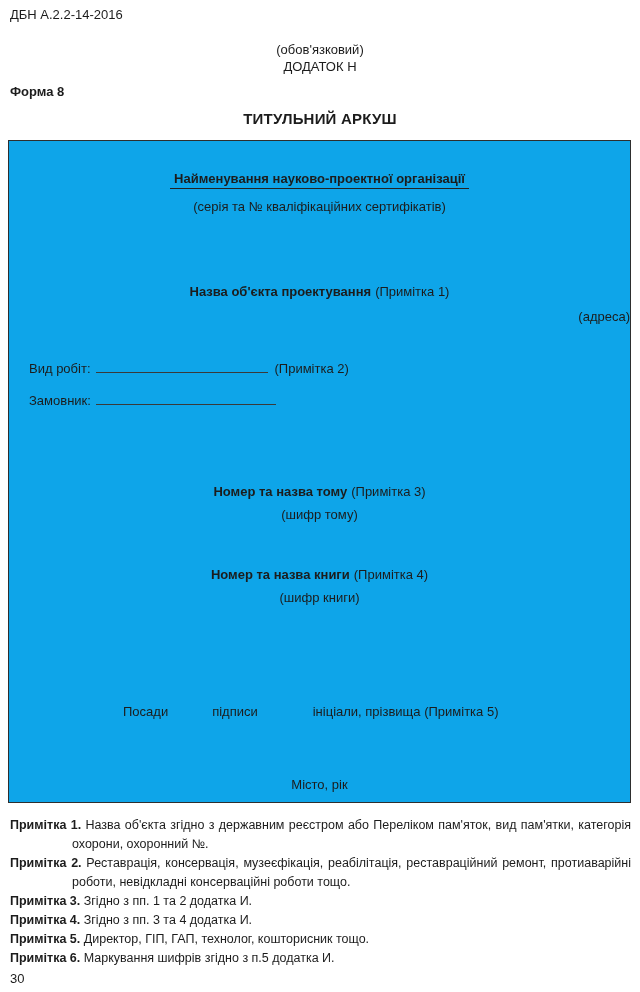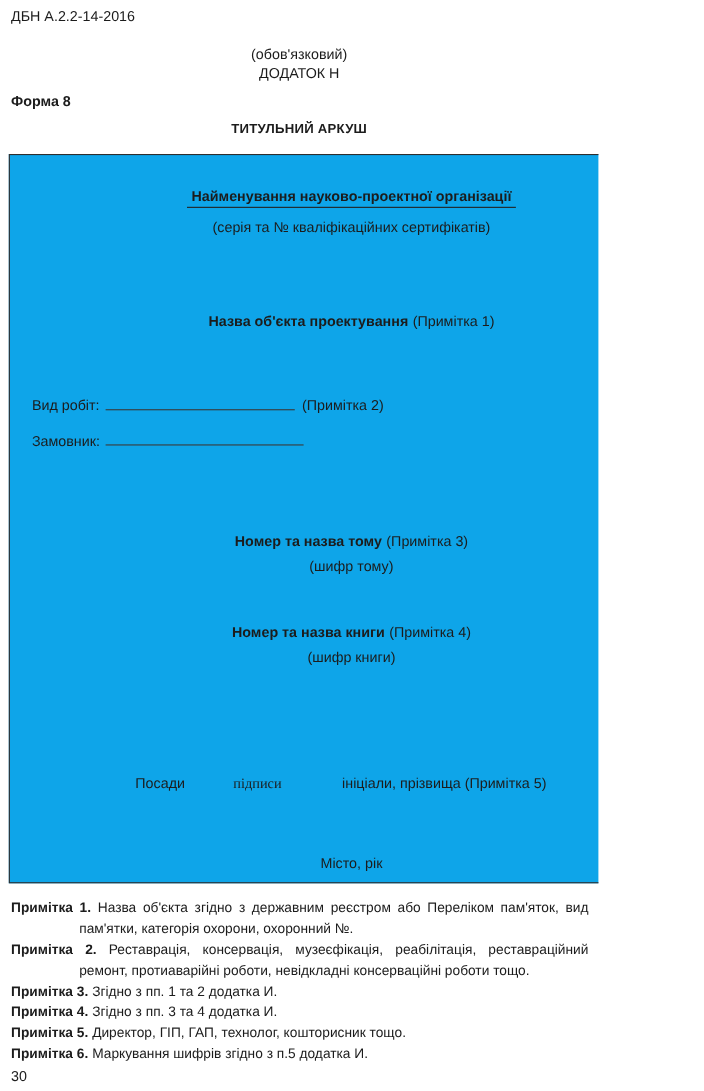--- a/index.html
+++ b/index.html
@@ -1,32 +1,32 @@
 <!DOCTYPE html>
 <html><head>
 <meta charset="utf-8">
 <style>
   * { margin:0; padding:0; box-sizing:border-box; }
   html,body { background:#ffffff; }
   .page {
     position:relative;
-    width:544px; height:992px;
+    width:640px; height:992px;
     background:#ffffff;
     font-family:"Liberation Sans", sans-serif;
     font-size:13px;
     color:#1c1c1c;
     overflow:hidden;
   }
   .bold { font-weight:bold; }
 
   
   .doc-code   { position:absolute; left:10px; top:7px; }
   .appendix   { position:absolute; left:0; right:0; top:41px; text-align:center; line-height:17px; }
   .form-label { position:absolute; left:10px; top:84px; font-weight:bold; }
-  .page-title { position:absolute; left:0; right:0; top:110px; text-align:center; font-weight:bold; font-size:12px; letter-spacing:.2px; }
+  .page-title { position:absolute; left:0; right:0; top:110px; text-align:center; font-weight:bold; font-size:15px; letter-spacing:.2px; }
 
   
   .sheet-box {
     position:absolute; left:8px; top:140px;
     width:623px; height:663px;
     border:1.5px solid #2e2e2e;
     background:#0ea5e9;
   }
   .sheet-box .row { position:absolute; left:0; right:0; }
 
@@ -54,21 +54,21 @@
   .blank-customer { width:180px; }
   .after-blank    { margin-left:7px; }
 
   .volume-row      { top:343px; text-align:center; }
   .volume-code-row { top:366px; text-align:center; }
   .book-row        { top:426px; text-align:center; }
   .book-code-row   { top:449px; text-align:center; }
 
   .signature-row  { top:563px; }
   .sig-positions  { margin-left:114px; }
-  .sig-signs      { margin-left:44px;font-family:Liberation Serif, serif; }
+  .sig-signs      { margin-left:44px; }
   .sig-names      { margin-left:55px; }
 
   .city-year-row  { top:636px; text-align:center; }
 
   .note-ref { margin-left:4px; font-weight:normal;text-align:right; }
 
   
   .notes {
     position:absolute; left:10px; right:9px; top:816px;
     font-size:12.5px; line-height:19px;

